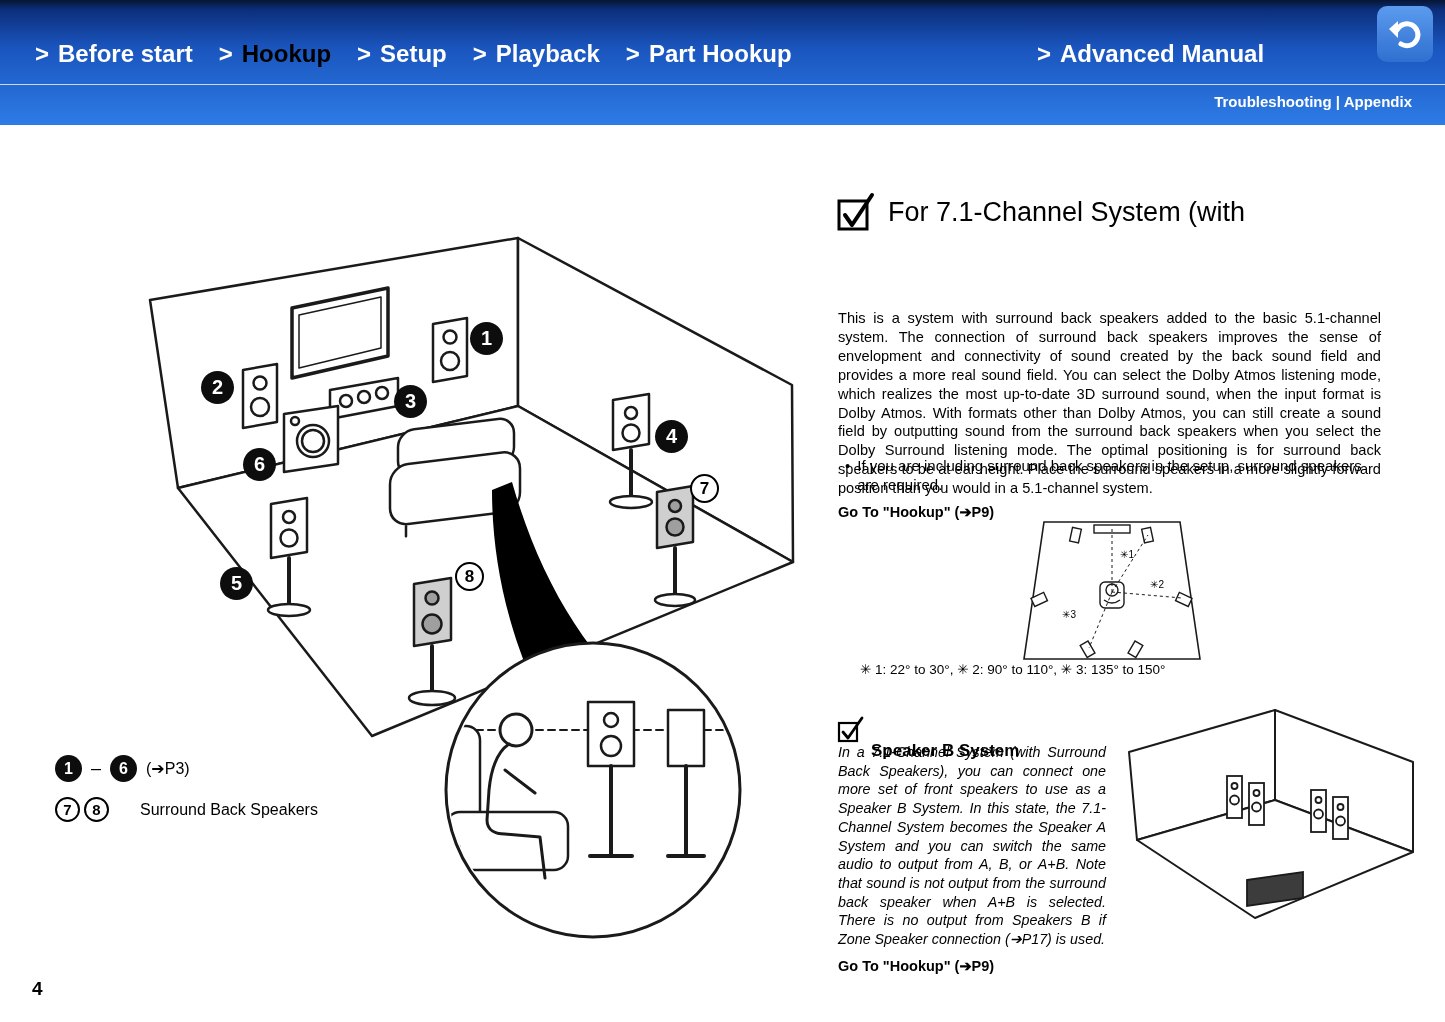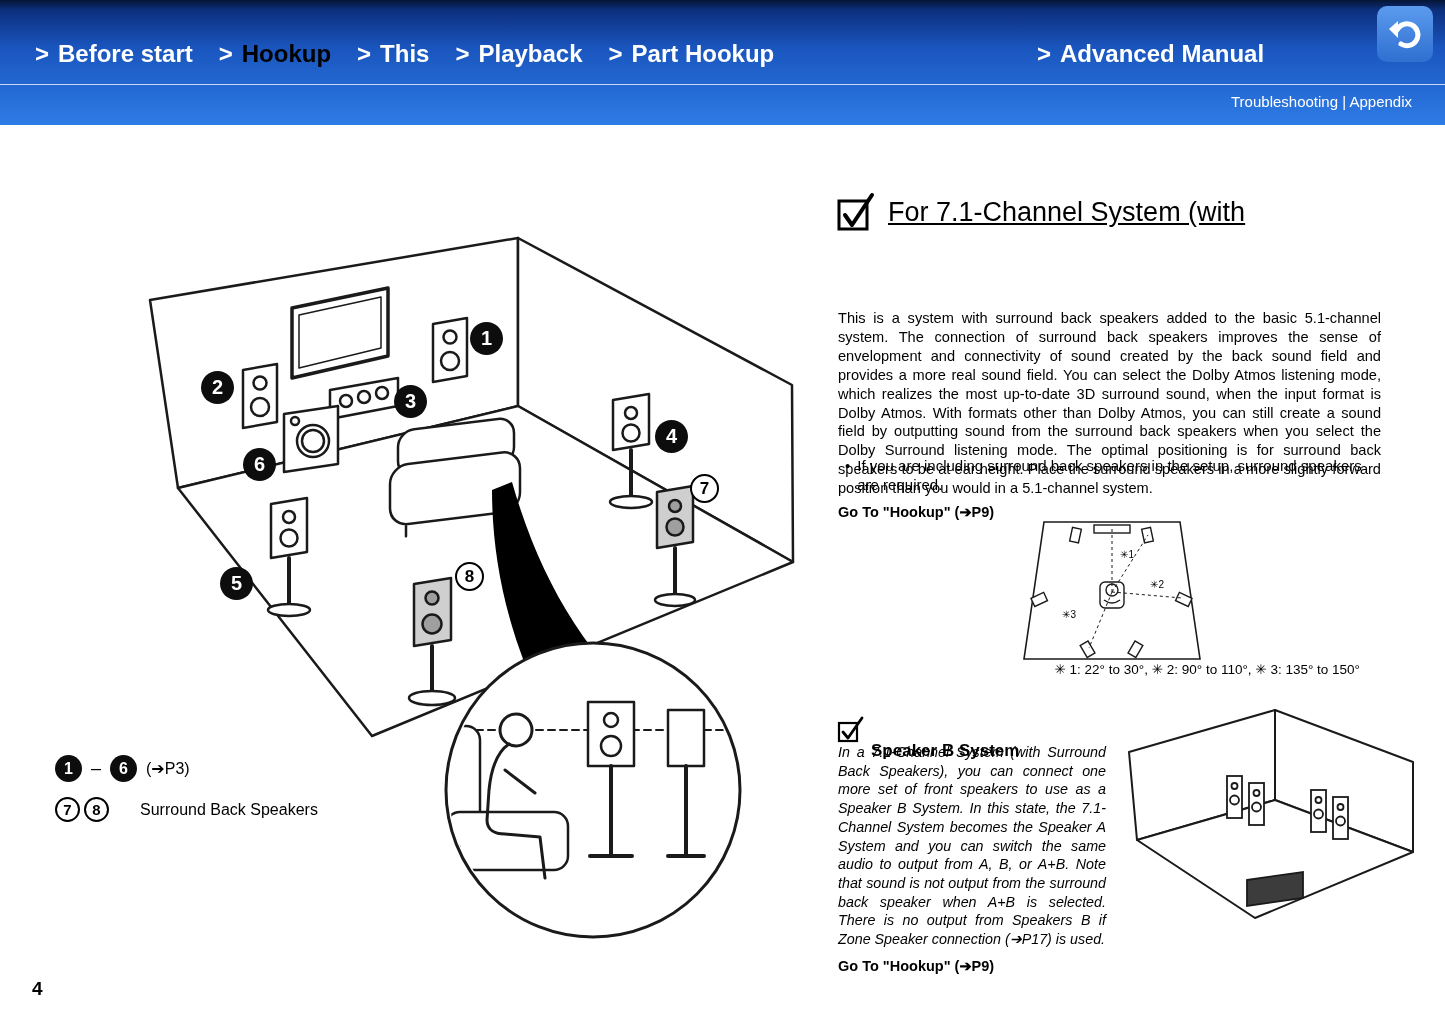--- a/index.html
+++ b/index.html
@@ -17,21 +17,21 @@
   .mainnav { position:absolute; left:35px; top:40px; display:flex; gap:26px; }
   .nav-item { display:flex; gap:9px; align-items:baseline; cursor:pointer; text-decoration:none; }
   .nav-item .arrow { color:#fff; font-weight:700; font-size:24px; }
   .nav-item .lbl { color:#fff; font-weight:700; font-size:24px;text-align:right; }
   .nav-item .lbl.active { color:#000; }
   .nav-right { position:absolute; left:1037px; top:40px; }
   .subnav {
     position:absolute; left:0; top:84px; width:1445px; height:41px;
     border-top:1px solid rgba(255,255,255,.75);
     text-align:right; padding:8px 33px 0 11px;
-    color:#fff; font-weight:400; font-size:15px;
+    color:#fff; font-weight:700; font-size:15px;
   }
   .subnav span { cursor:pointer; }
   .back-btn {
     position:absolute; right:12px; top:6px; width:56px; height:56px;
     border-radius:10px; background:linear-gradient(180deg,#5b9bee,#2f6fd0);
     display:flex; align-items:center; justify-content:center; cursor:pointer;
   }
   
   .room-svg { position:absolute; left:0; top:130px; width:820px; height:860px; }
   .marker {
@@ -46,26 +46,26 @@
     display:inline-flex; align-items:center; justify-content:center;
     border-radius:50%; font-weight:700;
   }
   .lg-badge.filled  { width:27px; height:27px; background:#0d0d0d; color:#fff; font-size:16px; }
   .lg-badge.outline { width:25px; height:25px; background:#fff; color:#000; border:2.2px solid #000; font-size:15px; }
   .legend-dash { font-size:18px; }
   .legend-text { font-size:16px; }
   .page-num { position:absolute; left:32px; top:978px; font-size:19px; font-weight:700; }
   
   .s1-check { position:absolute; left:836px; top:190px; }
-  .s1-title { position:absolute; left:888px; top:194px; font-size:27px; line-height:37px; color:#000;text-decoration:underline; }
+  .s1-title { position:absolute; left:888px; top:194px; font-size:27px; line-height:37px; color:#000; }
   .s1-body  { position:absolute; left:838px; top:285px; width:543px; font-size:14.6px; line-height:18.9px; text-align:justify;margin-top:24px; }
   .s1-bullet{ position:absolute; left:845px; top:456px; width:540px; font-size:15px; line-height:19px; display:flex; gap:7px; }
   .s1-goto  { position:absolute; left:838px; top:504px; font-size:14.5px; font-weight:700; cursor:pointer; }
   .diag1    { position:absolute; left:1022px; top:518px; }
-  .angles   { position:absolute; left:860px; top:661px; width:500px; text-align:right; font-size:13.5px; }
+  .angles   { position:absolute; left:860px; top:661px; width:500px; text-align:left; font-size:13.5px; }
   .s2-check { position:absolute; left:837px; top:715px; }
   .s2-title { position:absolute; left:871px; top:741px; font-size:17px; font-weight:700; }
   .s2-body  { position:absolute; left:838px; top:743px; width:268px; font-size:14.3px; line-height:18.7px; text-align:justify;font-style:italic; }
   .s2-goto  { position:absolute; left:838px; top:958px; font-size:14.5px; font-weight:700; cursor:pointer; }
   .diag2    { position:absolute; left:1115px; top:700px; }
   svg text { font-family:"Liberation Sans", sans-serif; }
 </style>
 </head>
 <body>
 
@@ -74,21 +74,21 @@
     <a class="nav-item">
       <span class="arrow">&gt;</span>
       <span class="lbl">Before start</span>
     </a>
     <a class="nav-item">
       <span class="arrow">&gt;</span>
       <span class="lbl active">Hookup</span>
     </a>
     <a class="nav-item">
       <span class="arrow">&gt;</span>
-      <span class="lbl">This</span>
+      <span class="lbl">Setup</span>
     </a>
     <a class="nav-item">
       <span class="arrow">&gt;</span>
       <span class="lbl">Playback</span>
     </a>
     <a class="nav-item">
       <span class="arrow">&gt;</span>
       <span class="lbl">Part Hookup</span>
     </a>
   </nav>

